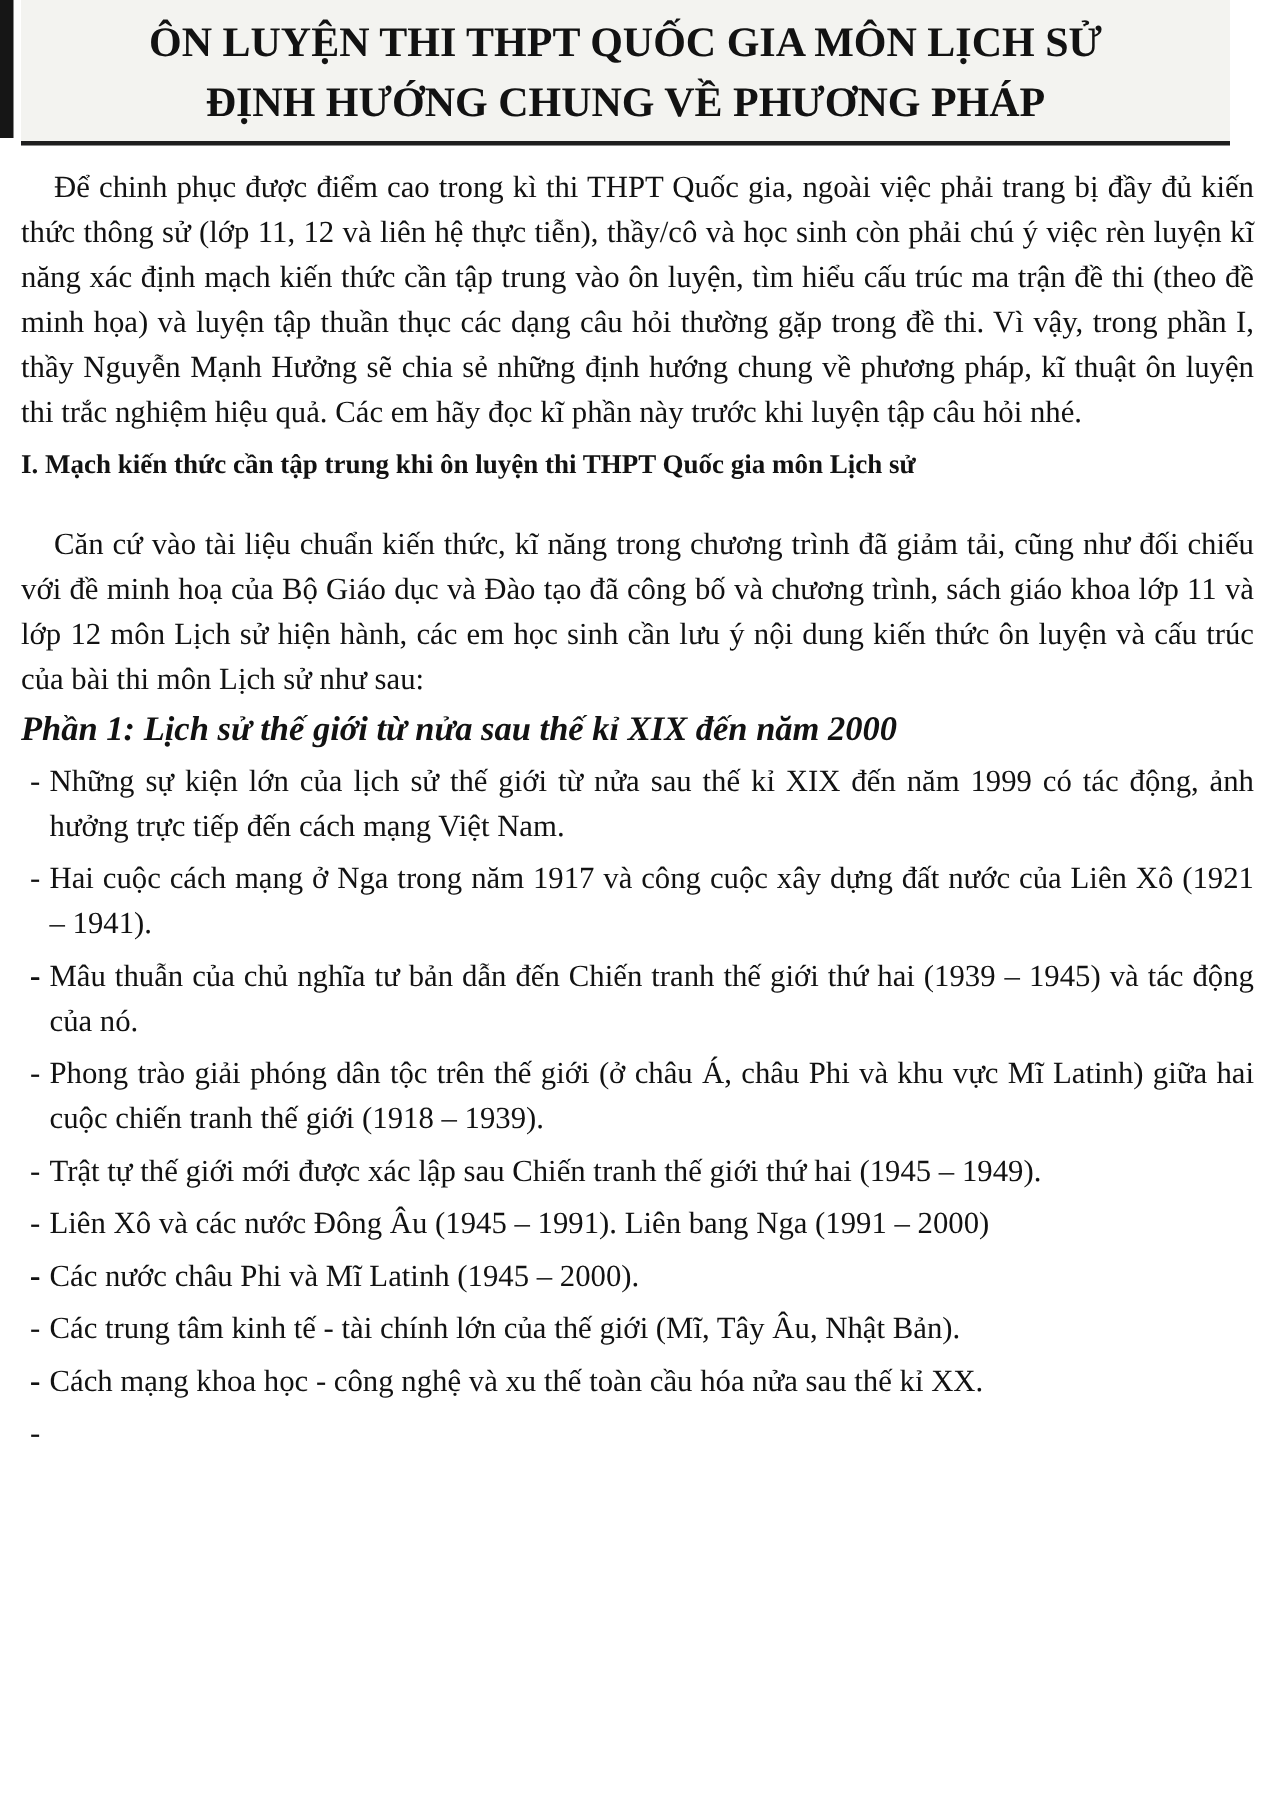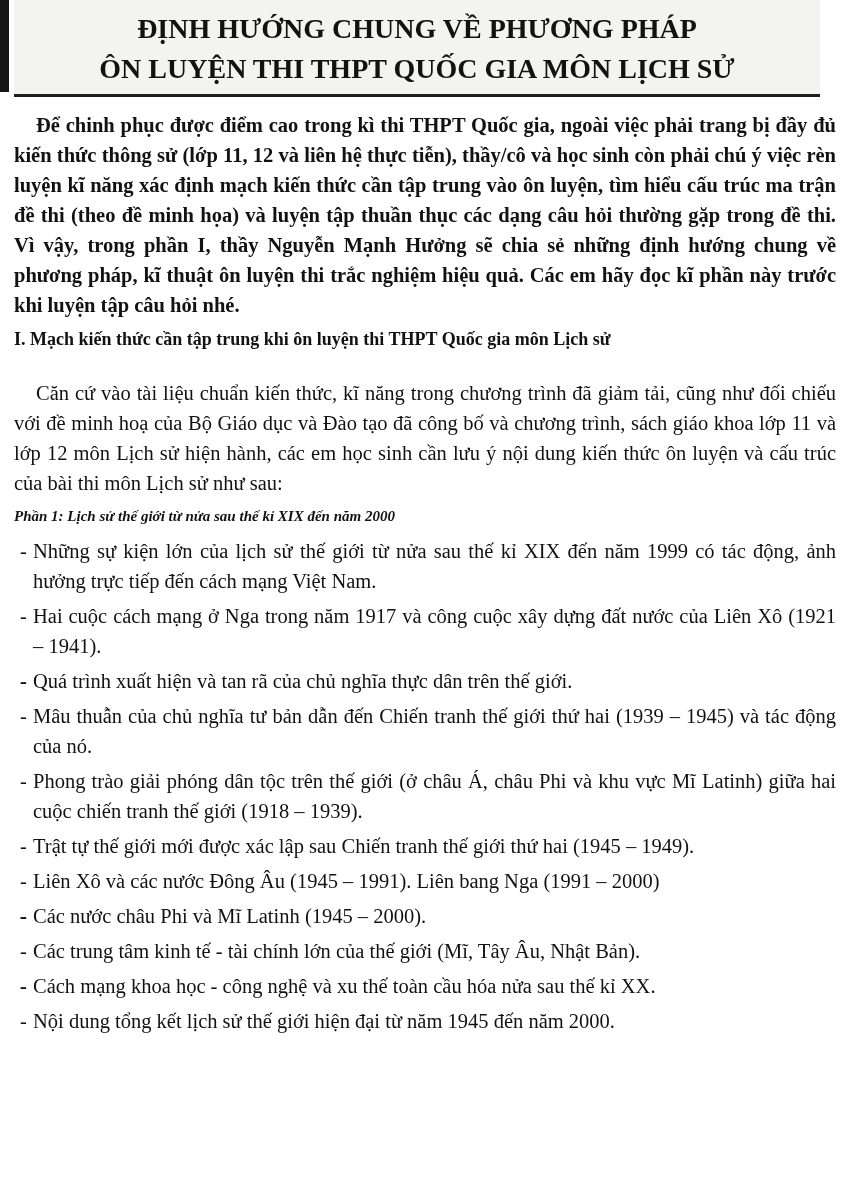--- a/index.html
+++ b/index.html
@@ -36,31 +36,31 @@
 
   .content { padding:0 22px 0 14px; }
 
   p.body {
     margin:0;
     font-size:20.5px;
     line-height:30px;
     text-align:justify;
     text-indent:22px;
   }
-  #para1 { margin-top:13px;font-weight:bold; }
+  #para1 { margin-top:13px; }
   #para2 { margin-top:24px; }
 
   .sec-heading {
     font-size:18px;
     line-height:30px;
     font-weight:bold;
     margin:4px 0 0 0;
   }
   .part-heading {
-    font-size:15px;
+    font-size:23px;
     line-height:30px;
     font-weight:bold;
     font-style:italic;
     margin:3px 0 0 0;
   }
 
   ul.klist {
     list-style:none;
     margin:5px 0 0 0;
     padding:0;
@@ -85,22 +85,22 @@
     font-size:15px;
     line-height:28px;
   }
 </style>
 </head>
 <body>
 
 <div class="edge-artifact"></div>
 
 <div class="title-box">
+  <div class="title-line">ÔN LUYỆN THI THPT QUỐC GIA MÔN LỊCH SỬ</div>
   <div class="title-line">ĐỊNH HƯỚNG CHUNG VỀ PHƯƠNG PHÁP</div>
-  <div class="title-line">ÔN LUYỆN THI THPT QUỐC GIA MÔN LỊCH SỬ</div>
 </div>
 
 <div class="content">
   <p class="body" id="para1">Để chinh phục được điểm cao trong kì thi THPT Quốc gia, ngoài việc phải trang bị đầy đủ kiến thức thông sử (lớp 11, 12 và liên hệ thực tiễn), thầy/cô và học sinh còn phải chú ý việc rèn luyện kĩ năng xác định mạch kiến thức cần tập trung vào ôn luyện, tìm hiểu cấu trúc ma trận đề thi (theo đề minh họa) và luyện tập thuần thục các dạng câu hỏi thường gặp trong đề thi. Vì vậy, trong phần I, thầy Nguyễn Mạnh Hưởng sẽ chia sẻ những định hướng chung về phương pháp, kĩ thuật ôn luyện thi trắc nghiệm hiệu quả. Các em hãy đọc kĩ phần này trước khi luyện tập câu hỏi nhé.</p>
 
   <div class="sec-heading">I. Mạch kiến thức cần tập trung khi ôn luyện thi THPT Quốc gia môn Lịch sử</div>
 
   <p class="body" id="para2">Căn cứ vào tài liệu chuẩn kiến thức, kĩ năng trong chương trình đã giảm tải, cũng như đối chiếu với đề minh hoạ của Bộ Giáo dục và Đào tạo đã công bố và chương trình, sách giáo khoa lớp 11 và lớp 12 môn Lịch sử hiện hành, các em học sinh cần lưu ý nội dung kiến thức ôn luyện và cấu trúc của bài thi môn Lịch sử như sau:</p>
 
   <div class="part-heading">Phần 1: Lịch sử thế giới từ nửa sau thế kỉ XIX đến năm 2000</div>
@@ -116,21 +116,20 @@
         <span class="marker">-</span>
         <span>Hai cuộc cách mạng ở Nga trong năm 1917 và công cuộc xây dựng đất nước của Liên Xô (1921 – 1941).</span>
       </li>
 
       <li>
         <span class="marker">-</span>
       </li>
 
       <li>
         <span class="marker">-</span>
-        <span>Quá trình xuất hiện và tan rã của chủ nghĩa thực dân trên thế giới.</span>
       </li>
 
       <li>
         <span class="marker">-</span>
         <span>Mâu thuẫn của chủ nghĩa tư bản dẫn đến Chiến tranh thế giới thứ hai (1939 – 1945) và tác động của nó.</span>
       </li>
 
       <li>
         <span class="marker">-</span>
         <span>Phong trào giải phóng dân tộc trên thế giới (ở châu Á, châu Phi và khu vực Mĩ Latinh) giữa hai cuộc chiến tranh thế giới (1918 – 1939).</span>
@@ -168,18 +167,17 @@
         <span class="marker">-</span>
       </li>
 
       <li>
         <span class="marker">-</span>
         <span>Cách mạng khoa học - công nghệ và xu thế toàn cầu hóa nửa sau thế kỉ XX.</span>
       </li>
 
       <li>
         <span class="marker">-</span>
-        <span>Nội dung tổng kết lịch sử thế giới hiện đại từ năm 1945 đến năm 2000.</span>
       </li>
     </ul>
 </div>
 
 <div class="page-number">21</div>
 
 </body></html>

